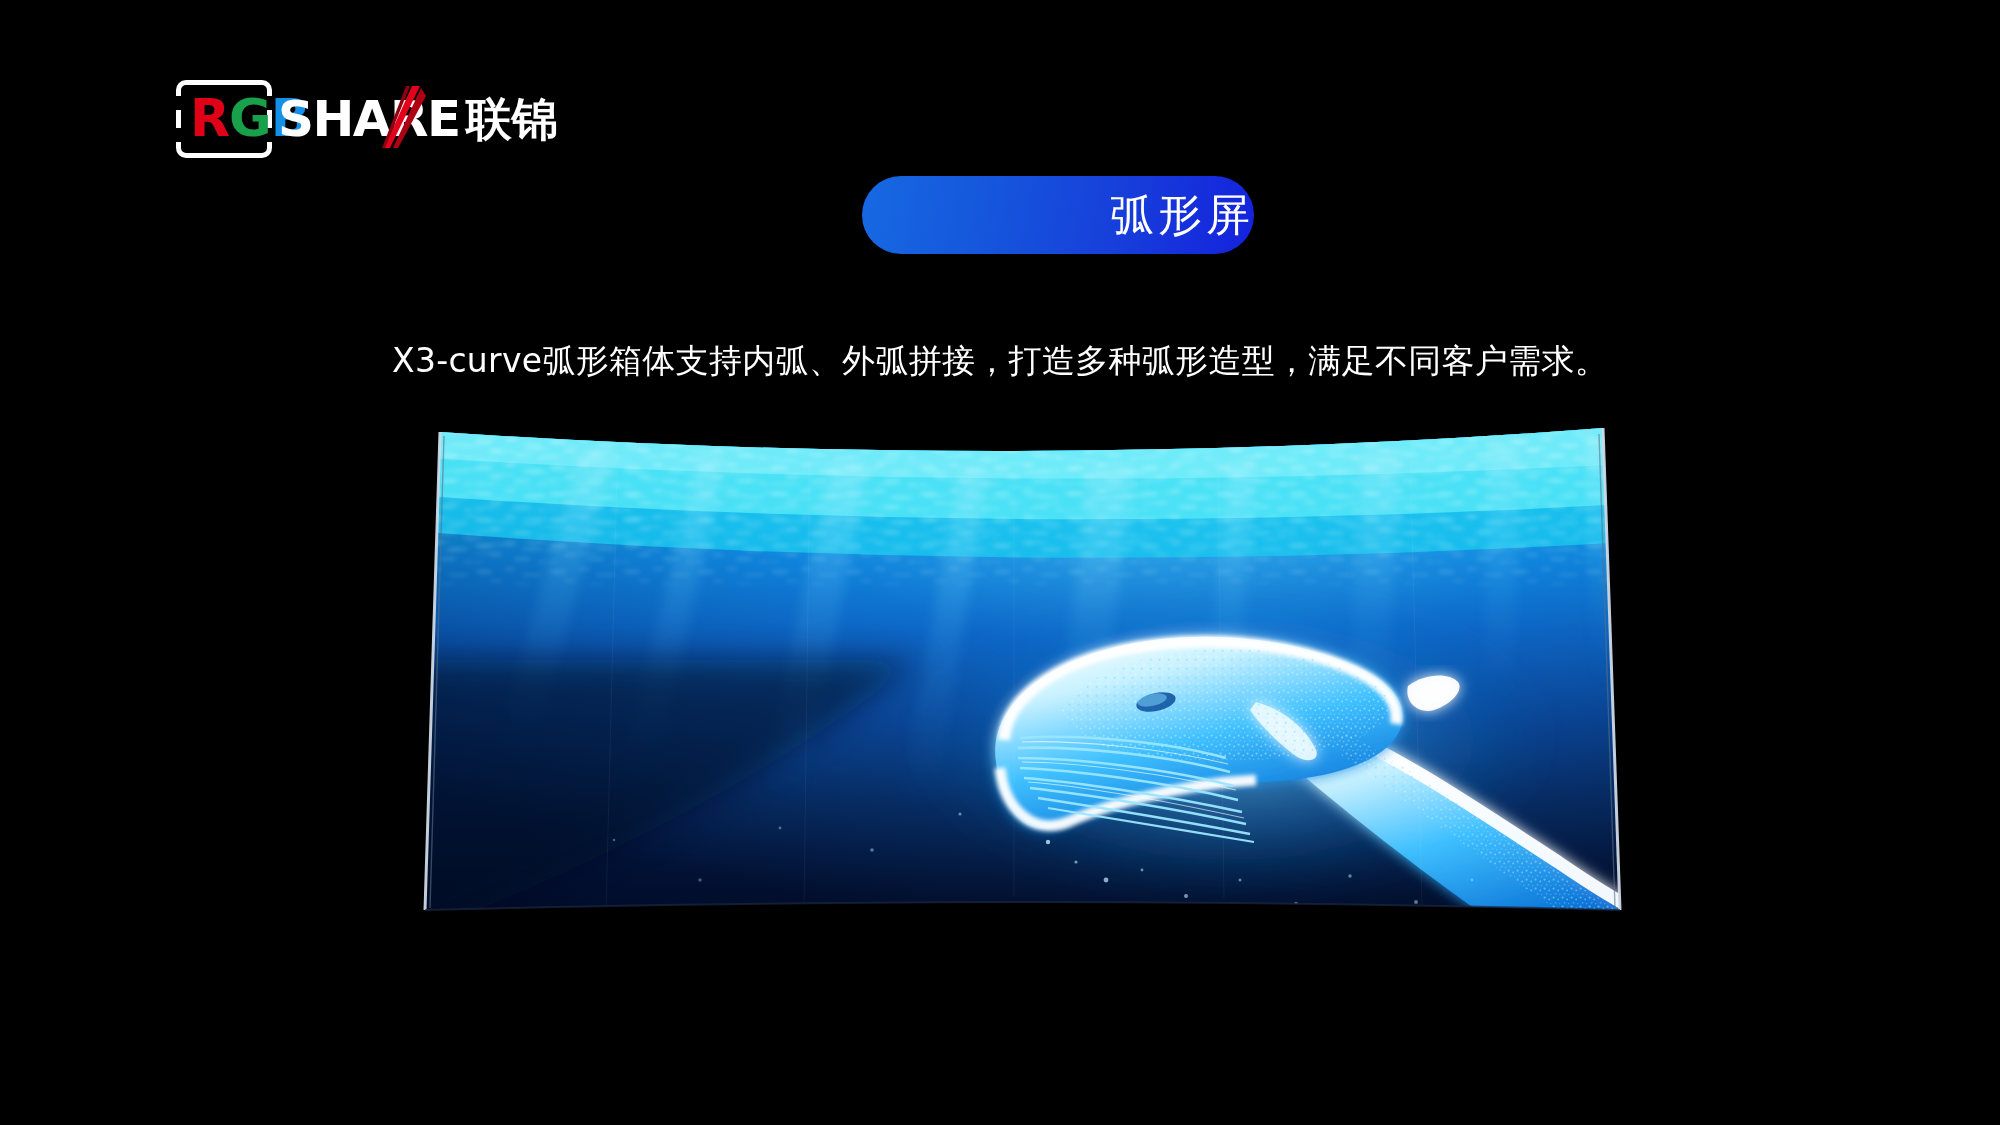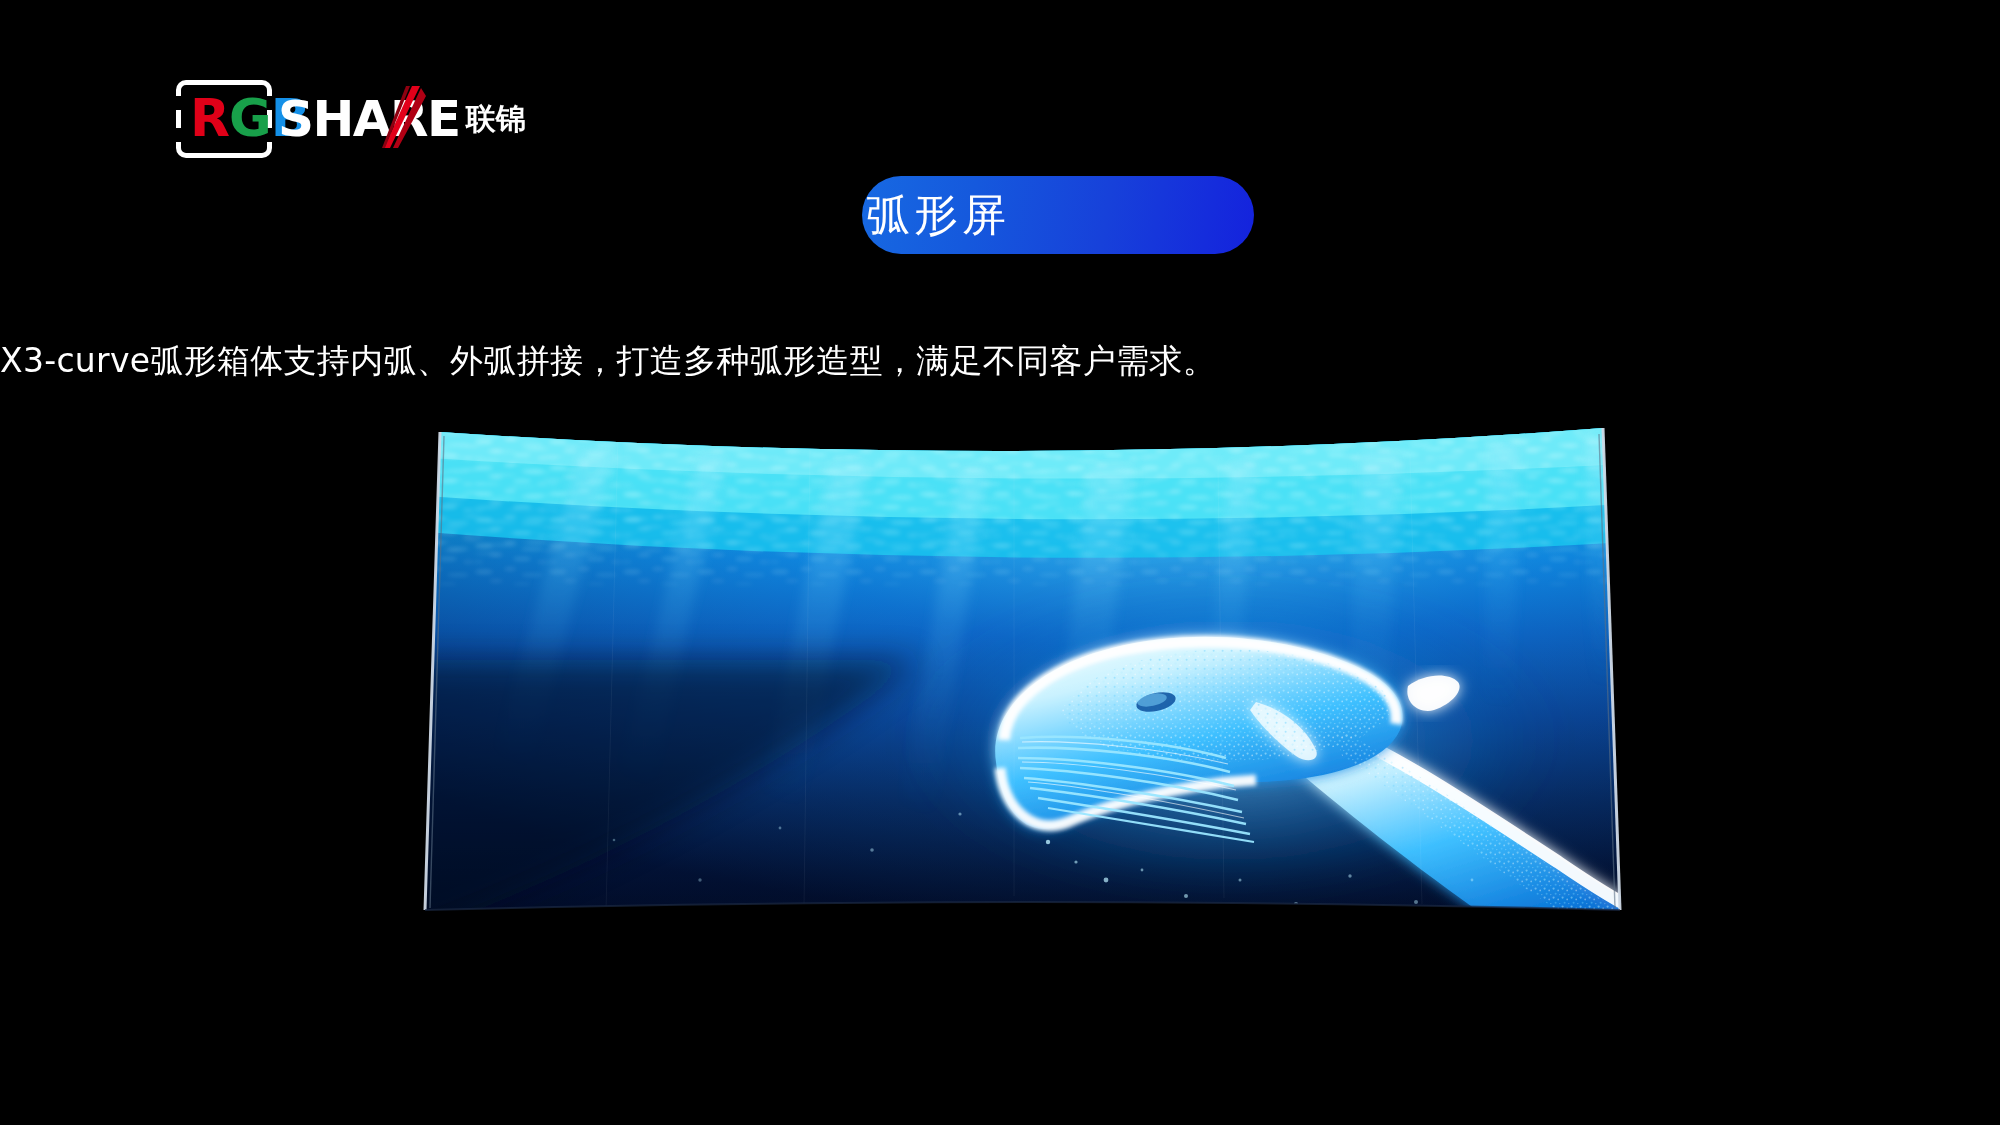--- a/index.html
+++ b/index.html
@@ -90,60 +90,60 @@
     position: absolute;
     left: 104px;
     top: 6px;
     width: 46px;
     height: 62px;
     z-index: 3;
     pointer-events: none;
   }
   .logo-cn {
     color: #ffffff;
-    font-size: 30px;
+    font-size: 46px;
     font-weight: 700;
     line-height: 1;
     margin-left: 6px;
     letter-spacing: 0px;
     font-family: "DejaVu Sans", "Liberation Sans", sans-serif;
     position: relative;
     z-index: 2;
   }
 
   
   .title-pill {
     position: absolute;
     left: 862px;
     top: 176px;
     width: 392px;
     height: 78px;
     border-radius: 39px;
     background: linear-gradient(100deg, #1769e2 0%, #1559dd 28%, #1741da 62%, #1422dd 100%);
     display: flex;
     align-items: center;
-    justify-content: flex-start;
+    justify-content: flex-end;
   }
   .title-pill-text {
     color: #ffffff;
     font-size: 44px;
     font-weight: 500;
     letter-spacing: 4px;
     line-height: 1;
     font-family: "DejaVu Sans", "Liberation Sans", sans-serif;
     text-indent: 4px;
   }
 
   
   .subtitle {
     position: absolute;
     left: 0;
     right: 0;
     top: 340px;
-    text-align: left;
+    text-align: center;
     color: #ffffff;
     font-size: 33px;
     font-weight: 400;
     letter-spacing: 0.3px;
     line-height: 1.3;
     font-family: "DejaVu Sans", "Liberation Sans", sans-serif;
     white-space: nowrap;
   }
 
   

